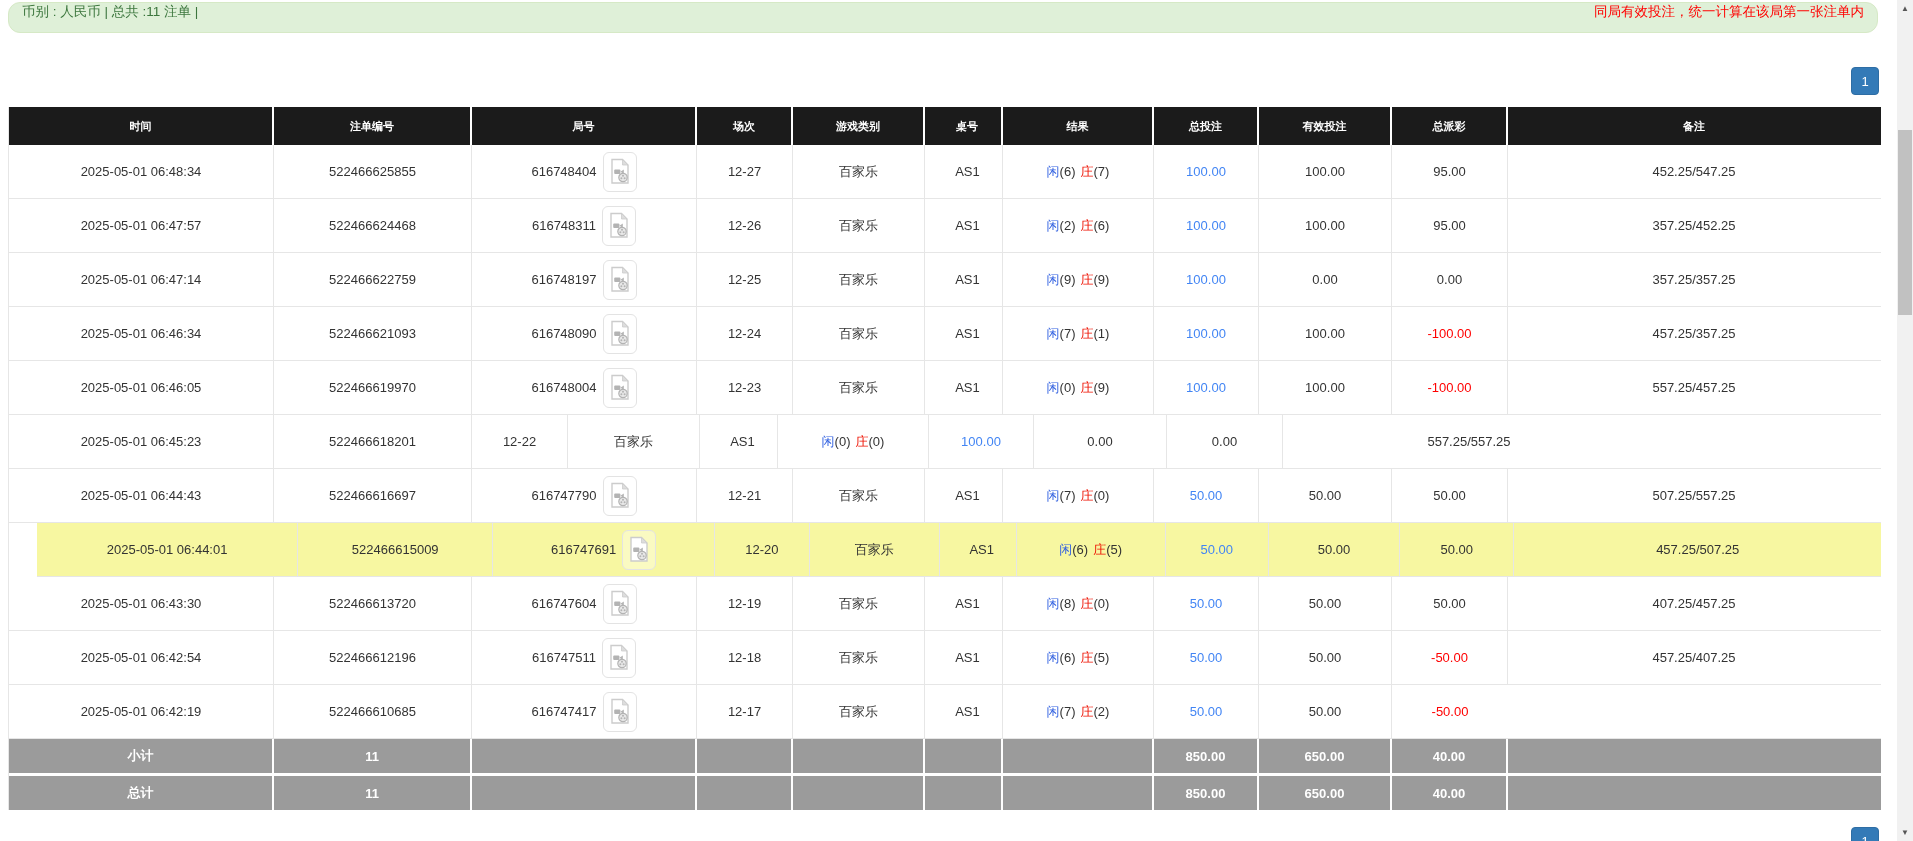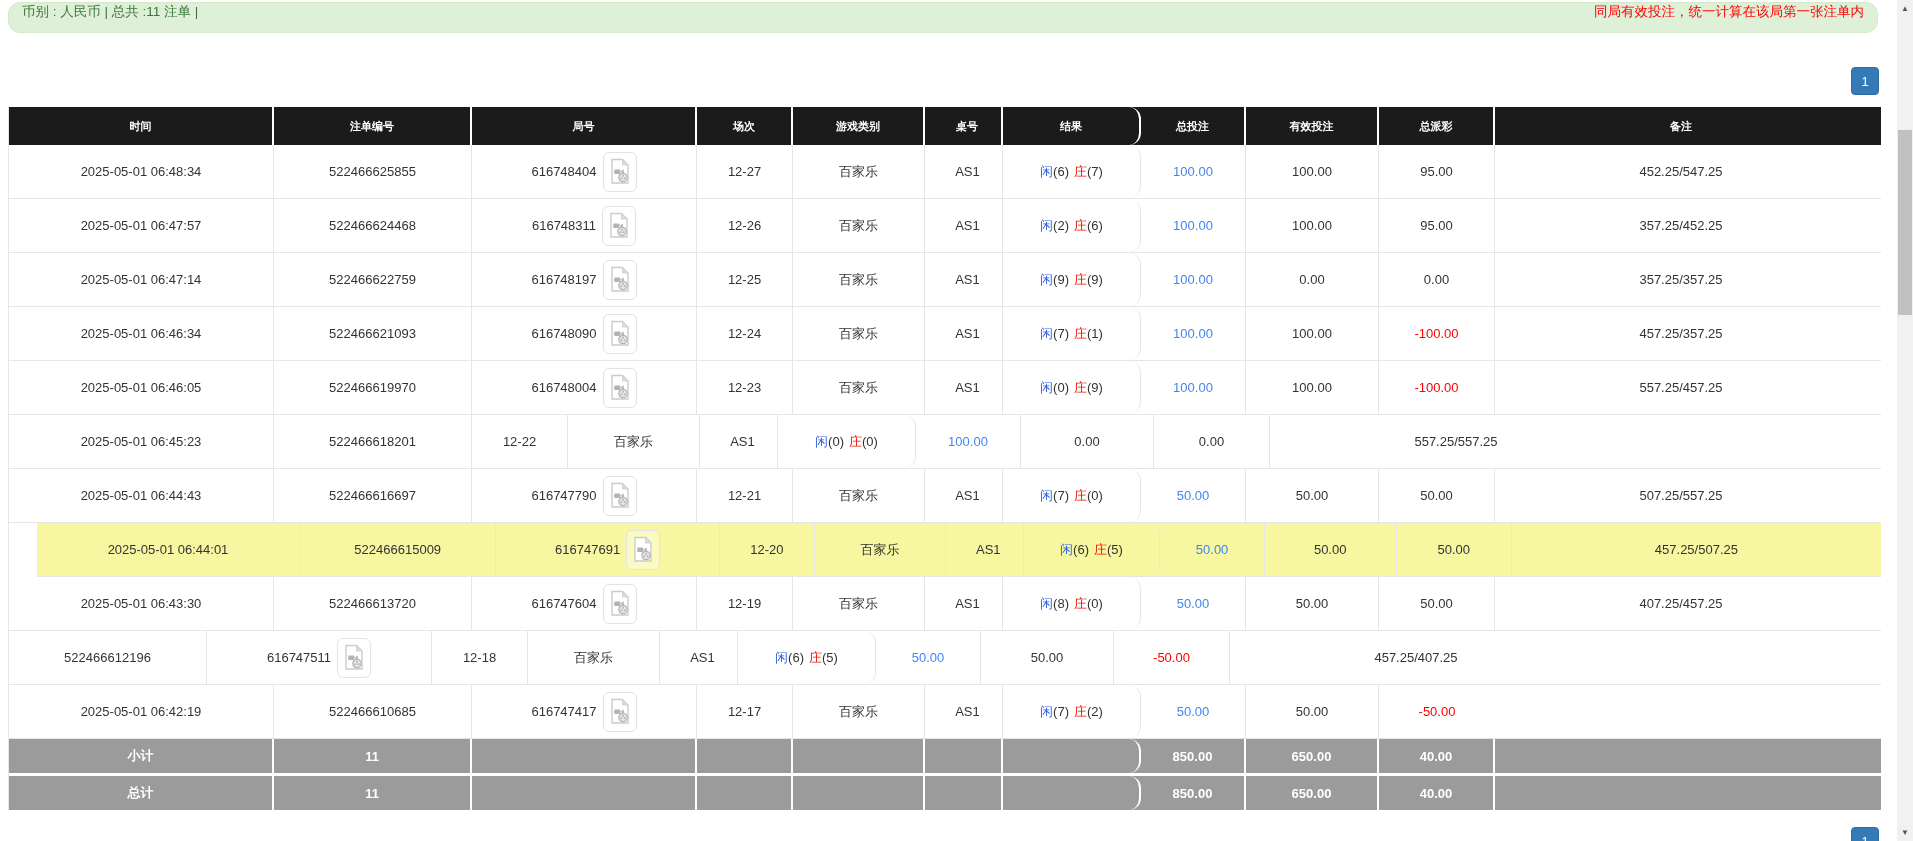--- a/index.html
+++ b/index.html
@@ -33,21 +33,21 @@
   .th:last-child{border-right:none;}
   .tr{display:flex;height:54px;box-sizing:border-box;border-bottom:1px solid #e6e6e6;background:#fff;}
   .tr.hl{background:#f7f7a1;margin-left:28px;}
   .td{
     box-sizing:border-box;display:flex;align-items:center;justify-content:center;
     border-right:1px solid #e6e6e6;text-align:center;
   }
   .tr .td:last-child,.srow .td:last-child{border-right:none;}
   
   .col0{width:265px;} .col1{width:198px;} .col2{width:225px;} .col3{width:96px;}
-  .col4{width:132px;} .col5{width:78px;padding-left:8px;}  .col6{width:138px;border-radius:12px;} .col7{width:105px;}
+  .col4{width:132px;} .col5{width:78px;padding-left:8px;}  .col6{width:151px;} .col7{width:105px;}
   .col8{width:133px;} .col9{width:116px;} .col10{width:372px;}
   
   .round-cell{gap:6px;}
   .video-btn{
     width:34px;height:40px;box-sizing:border-box;border:1px solid #e3e3e3;border-radius:6px;
     background:rgba(255,255,255,0.35);display:flex;align-items:center;justify-content:center;
     cursor:pointer;padding:0;
   }
   
   .player{color:#2f5fe0;}
@@ -380,20 +380,21 @@
           <span class="score">(0)</span>
     </div>
     <div class="td col7">
           <span class="link-blue">50.00</span>
         </div>
     <div class="td col8">50.00</div>
     <div class="td col9">50.00</div>
     <div class="td col10">407.25/457.25</div>
   </div>
       <div class="tr">
+    <div class="td col0">2025-05-01 06:42:54</div>
     <div class="td col1">522466612196</div>
     <div class="td col2 round-cell">
       <span>616747511</span>
       <button class="video-btn">
         <svg width="20" height="27" viewBox="0 0 20 27">
           <path d="M2 1.5 h10.5 l5.5 5.5 v18 h-16 z" fill="#ffffff" stroke="#cccccc" stroke-width="1.4"></path>
           <path d="M12.5 1.5 l5.5 5.5 h-5.5 z" fill="#dddddd" stroke="#cccccc" stroke-width="0.8"></path>
           <rect x="4.2" y="11.5" width="6.2" height="4.6" rx="1" fill="#b3b3b3"></rect>
           <path d="M10.4 13.8 l3.4 -2.2 v4.4 z" fill="#b3b3b3"></path>
           <circle cx="13" cy="19.5" r="4.2" fill="#e8e8e8" stroke="#b3b3b3" stroke-width="1.2"></circle>

